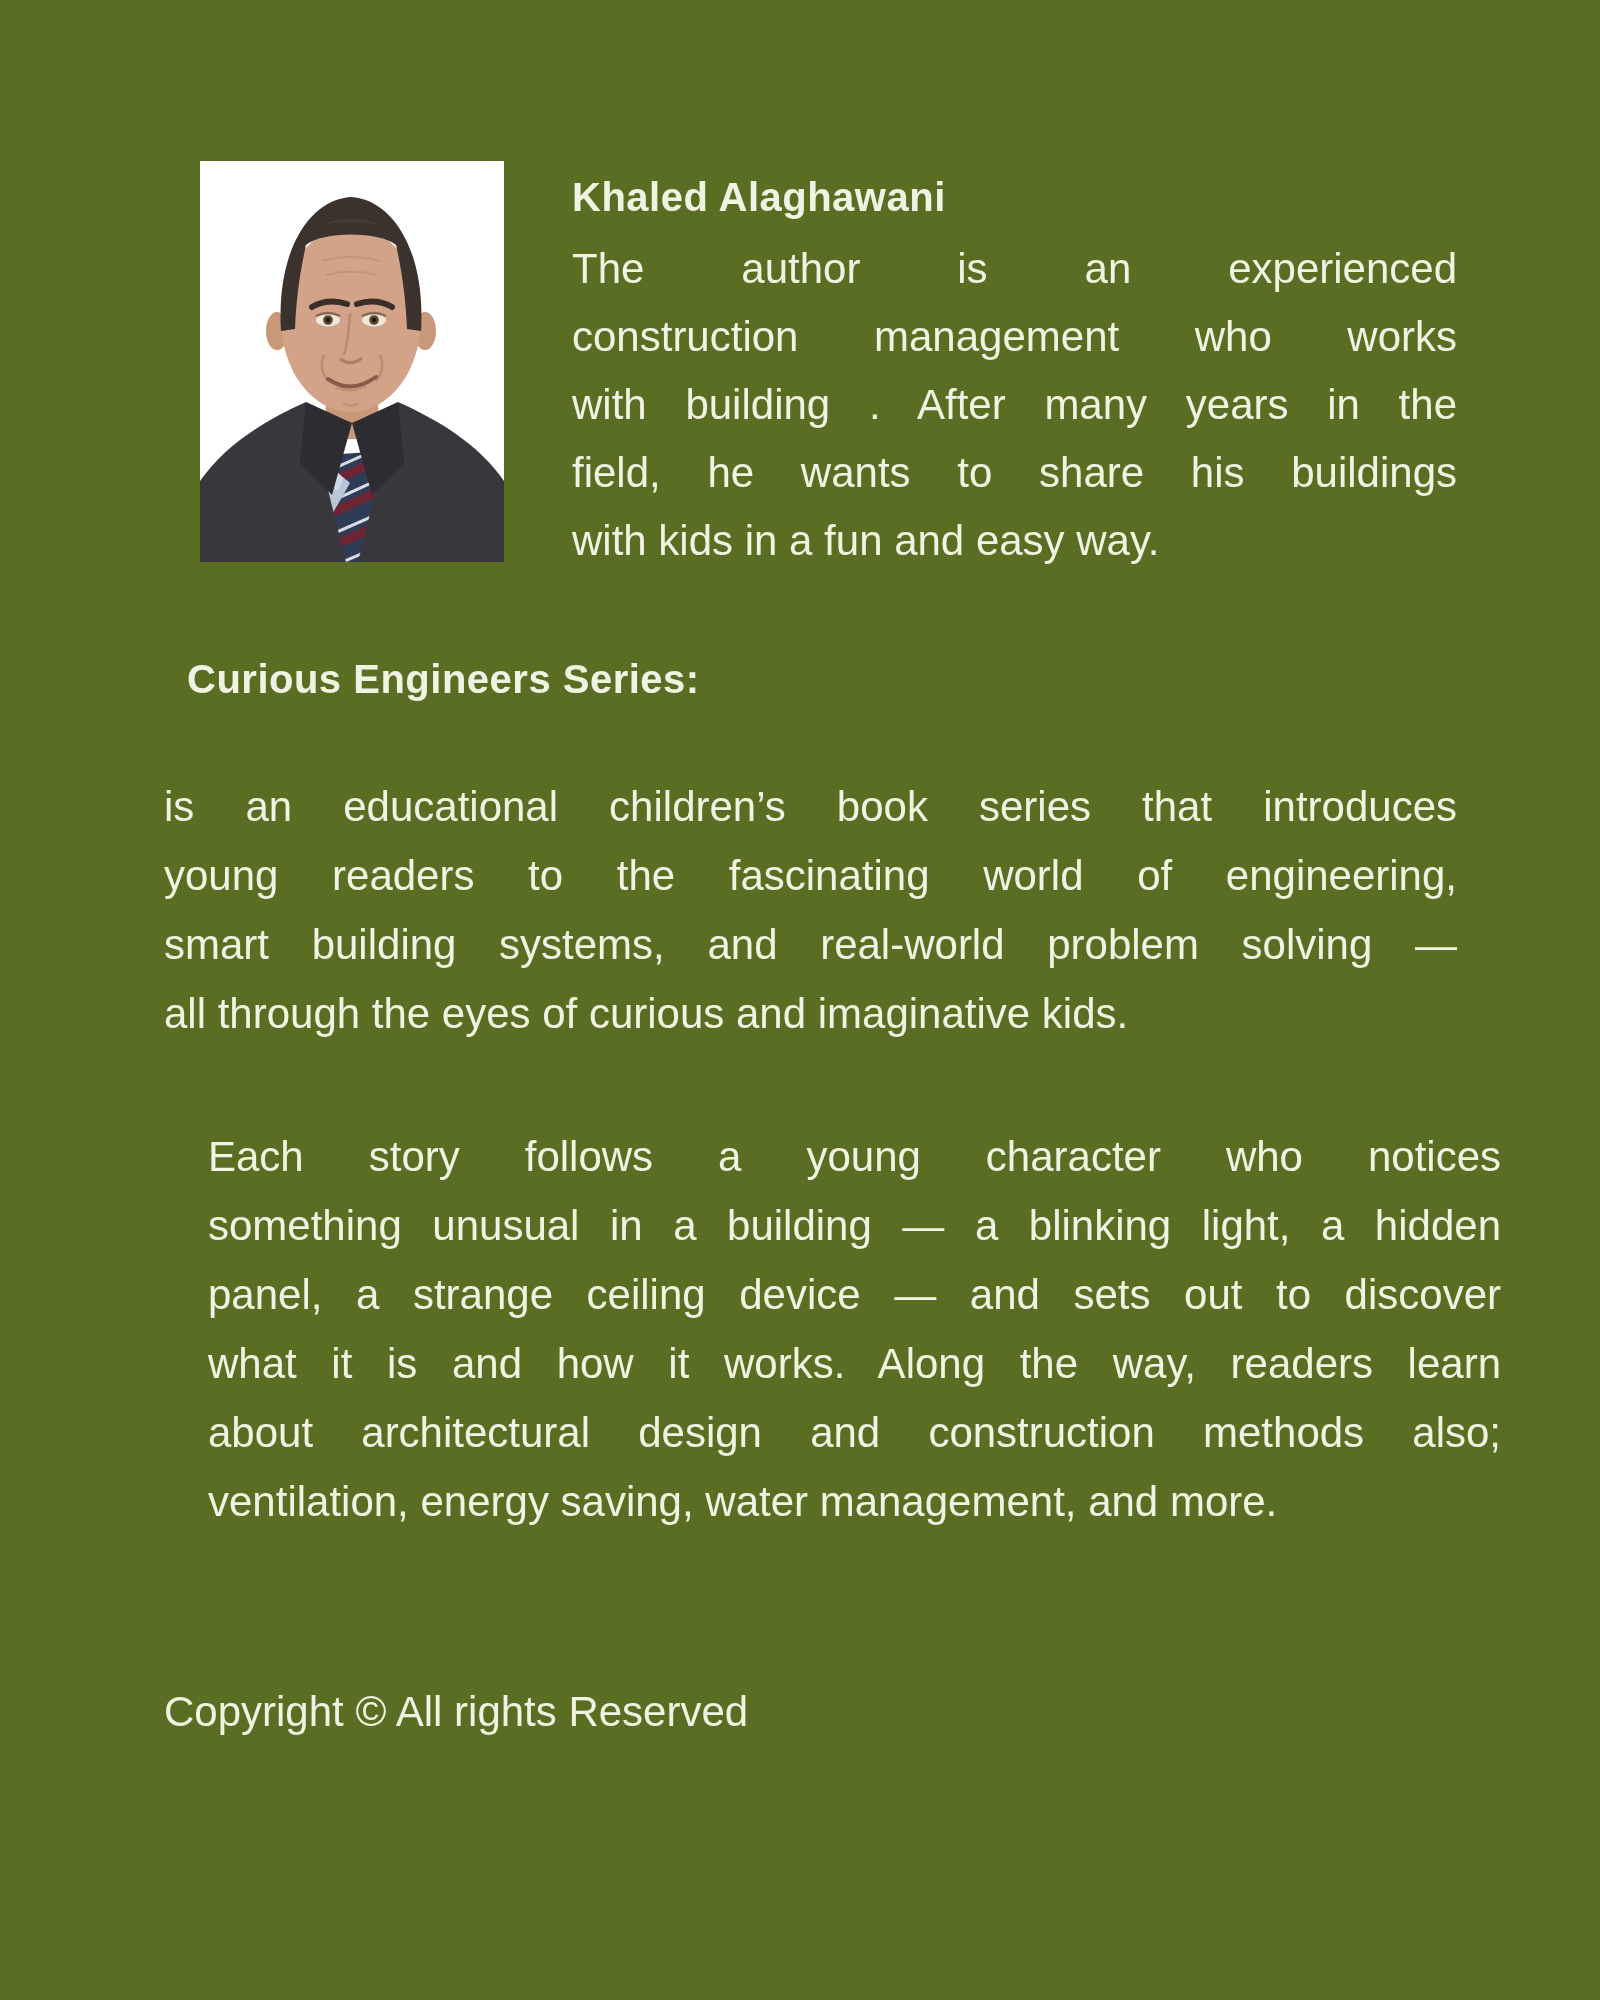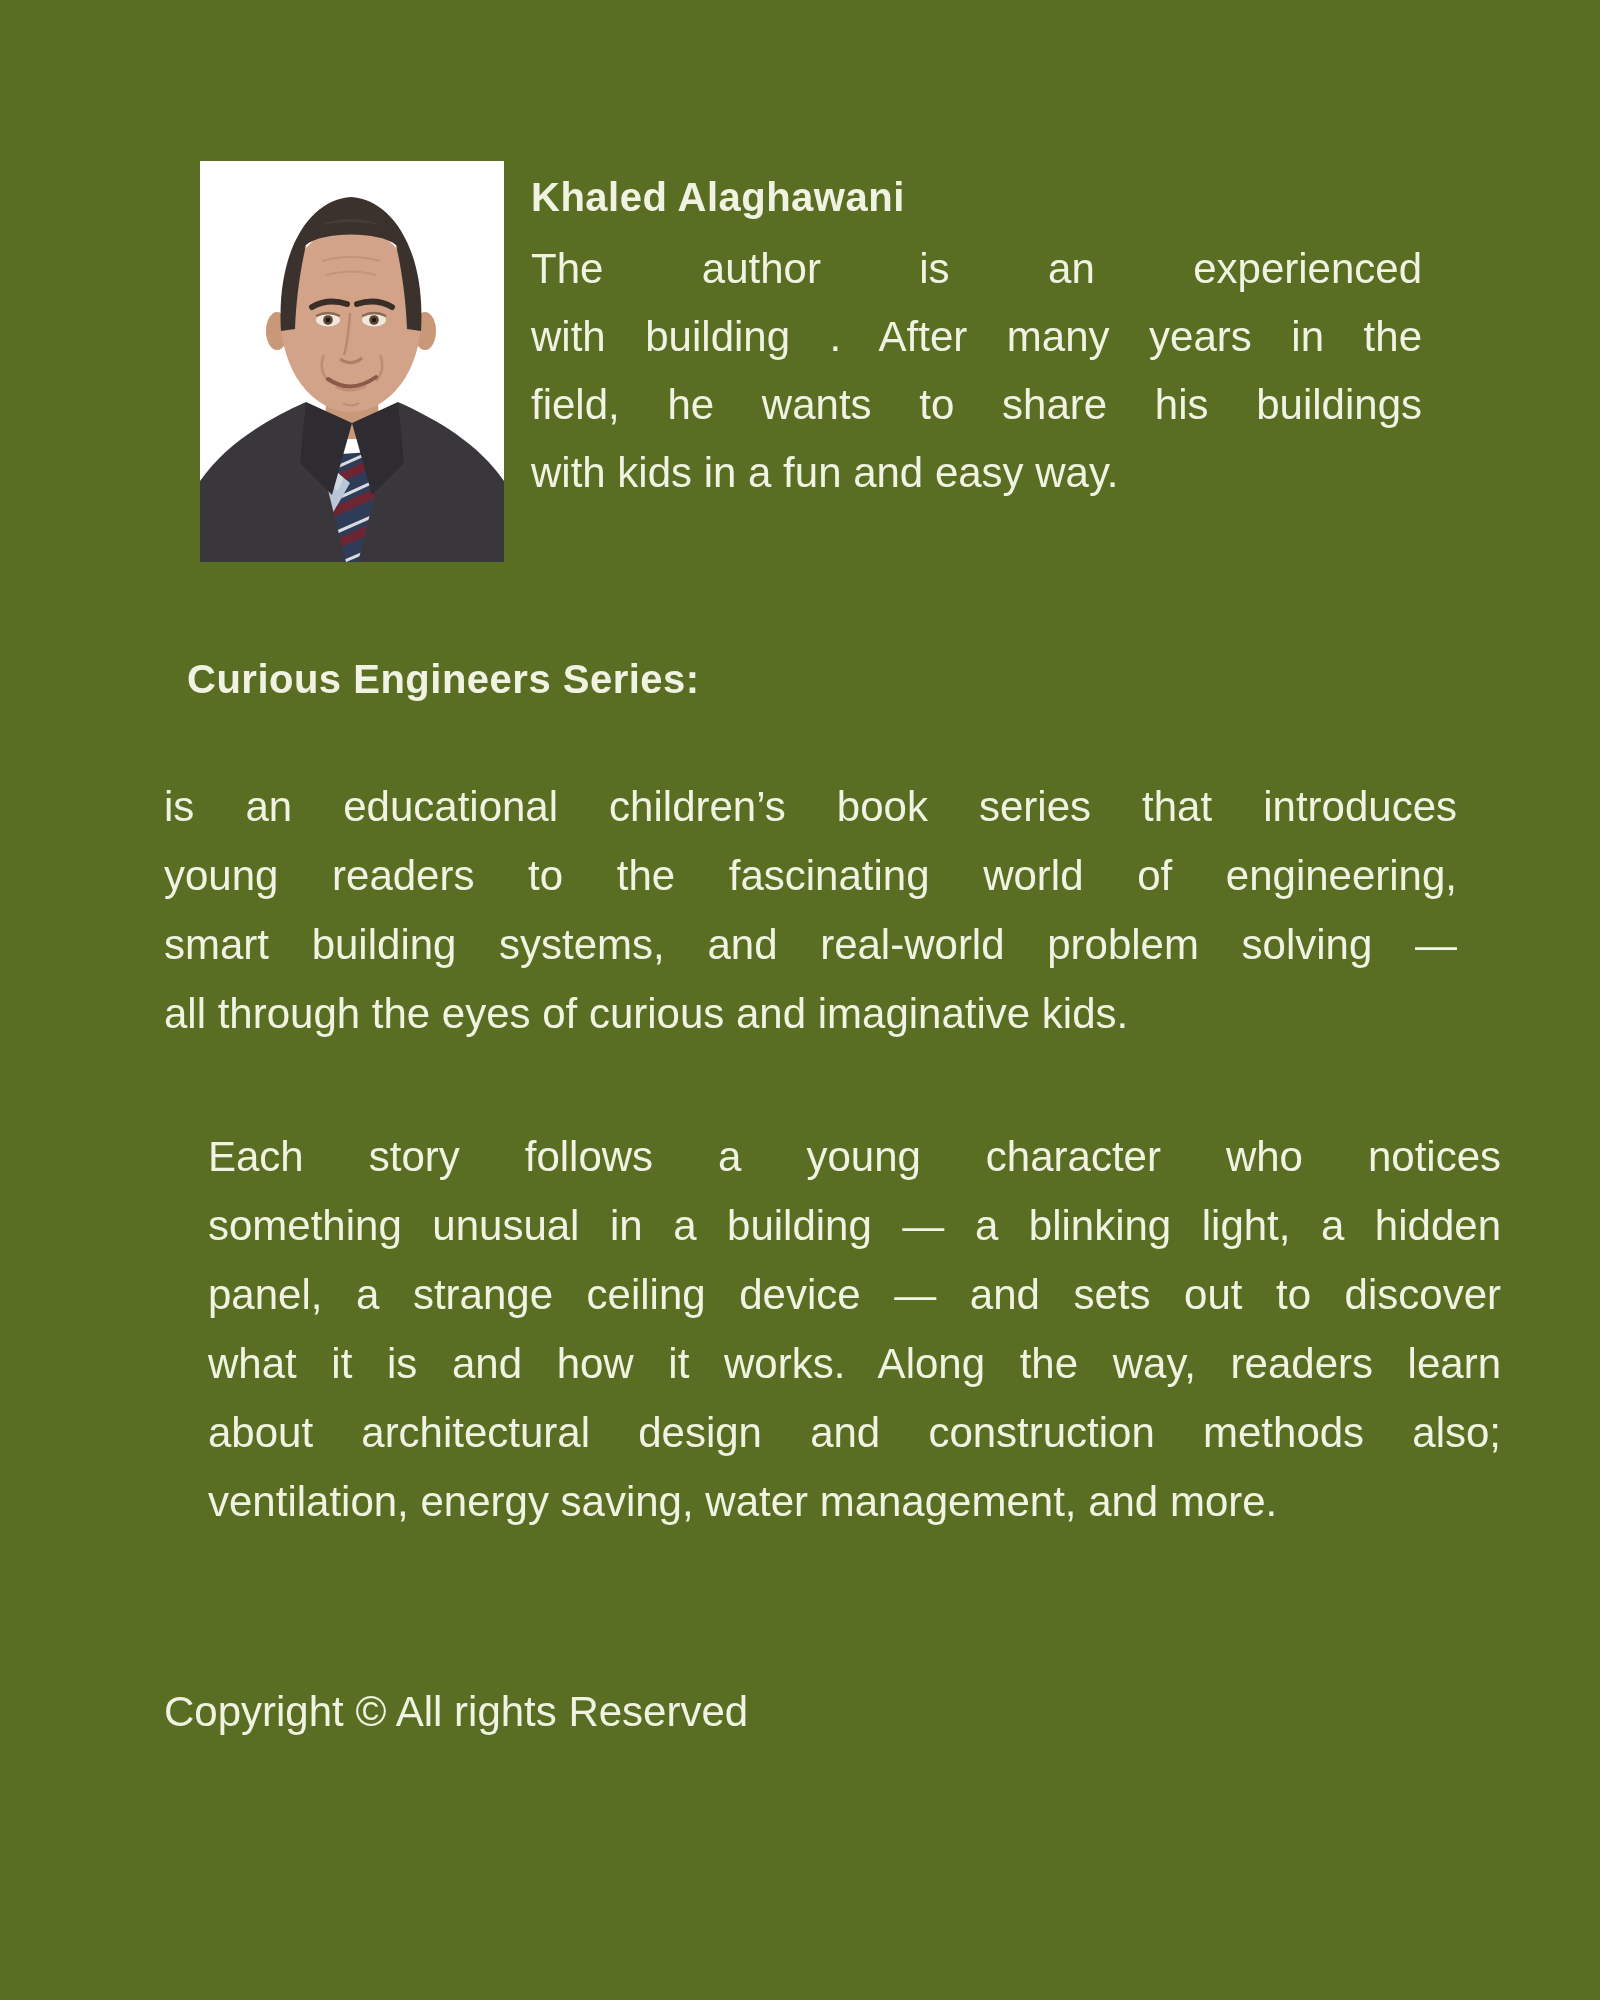--- a/index.html
+++ b/index.html
@@ -16,21 +16,21 @@
     background: #5a6e23;
     color: #f0f3e1;
     overflow: hidden;
   }
   .author-row {
     position: absolute;
     left: 200px;
     top: 161px;
     width: 1257px;
     display: flex;
-    gap: 27px;
+    gap: 68px;
   }
   .photo-frame {
     width: 304px;
     height: 401px;
     flex: 0 0 auto;
     background: #ffffff;
   }
   .photo-frame svg { display: block; width: 304px; height: 401px; }
   .author-info {
     flex: 1 1 auto;
@@ -150,20 +150,21 @@
         <path d="M128,218 Q151,234 176,216" stroke="#8a5948" stroke-width="4" fill="none" stroke-linecap="round"></path>
         <path d="M136,226 Q151,233 166,225" stroke="#c08f74" stroke-width="2.5" fill="none"></path>
 
         <path d="M143,242 Q151,247 159,242" stroke="#bb8d72" stroke-width="2" fill="none"></path>
       </svg>
     </div>
     <div class="author-info">
       <div class="author-name">Khaled Alaghawani</div>
       <div class="bio">
           <div class="jline">The author is an experienced</div>
+          <div class="jline">construction management who works</div>
           <div class="jline">with building . After many years in the</div>
           <div class="jline">field, he wants to share his buildings</div>
           <div class="jline last">with kids in a fun and easy way.</div>
         </div>
     </div>
   </div>
 
   <div class="series-heading">Curious Engineers Series:</div>
 
   <div class="para para-1">

